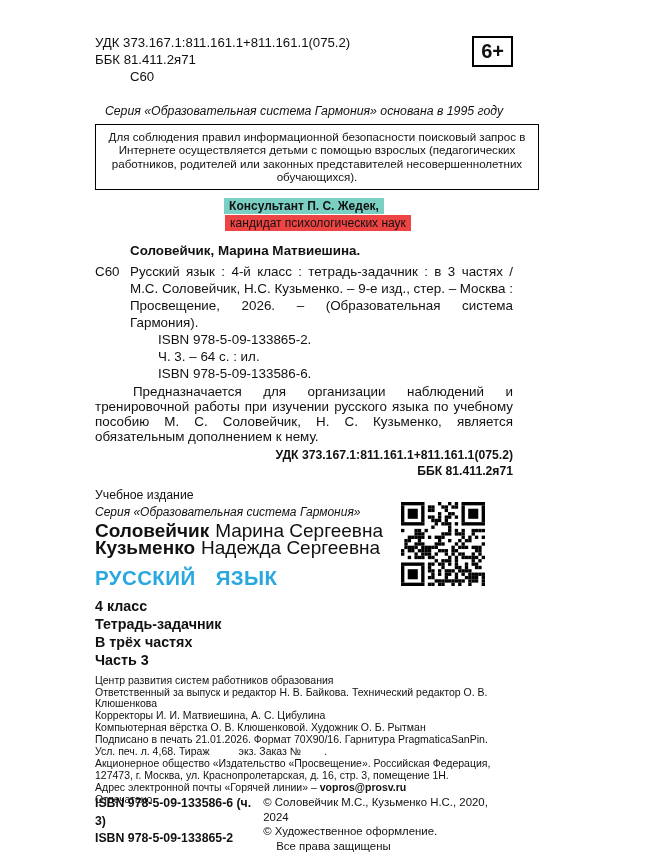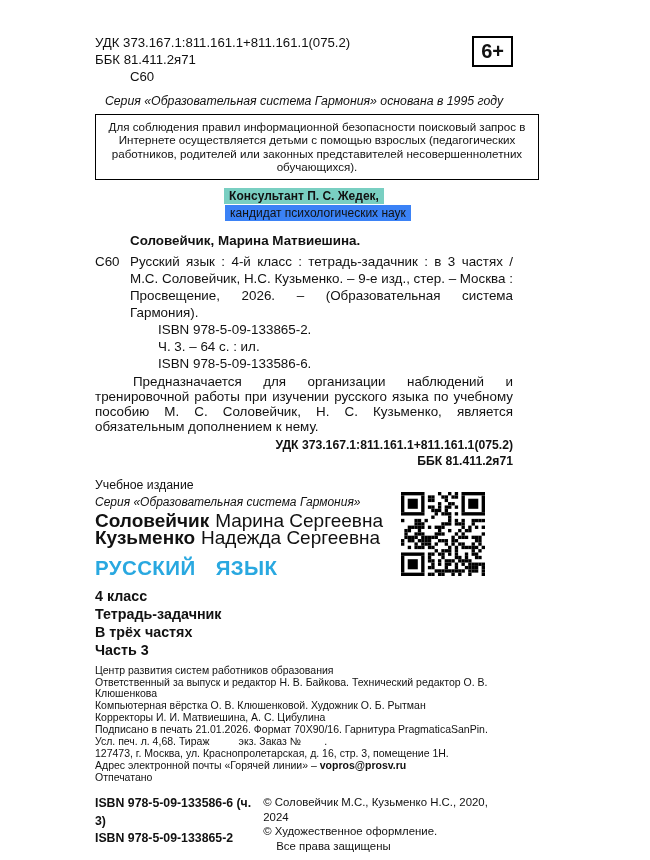--- a/index.html
+++ b/index.html
@@ -5,21 +5,21 @@
   html,body{margin:0;padding:0;background:#ffffff;}
   .page{
     position:relative;width:563px;height:860px;background:#ffffff;
     font-family:"Liberation Sans","DejaVu Sans",sans-serif;color:#111;
     box-sizing:border-box;padding:34px 50px 0 95px;overflow:hidden;
   }
   .top-row{display:flex;justify-content:space-between;align-items:flex-start;}
   .codes{font-size:13.2px;line-height:17px;}
   .codes .indent{padding-left:35px;}
   .age-badge{border:2px solid #000;font-weight:bold;font-size:20px;line-height:24px;padding:1px 7px 2px;margin-top:2px;}
-  .series-note{margin-top:9px;text-align:center;font-style:italic;font-size:12.3px;line-height:15px;}
+  .series-note{margin-top:19px;text-align:center;font-style:italic;font-size:12.3px;line-height:15px;}
   .safety-box{border:1px solid #000;width:444px;margin:5px auto 0;padding:5px 10px;box-sizing:border-box;
     text-align:center;font-size:11.6px;line-height:13.4px;}
   .consultant{margin-top:8px;text-align:center;font-size:12px;line-height:17px;}
   .hl{background:#79cfc2;padding:1px 5px;}
   .consultant .name{font-weight:bold;}
   .author-heading{margin-top:10px;padding-left:35px;font-weight:bold;font-size:13.4px;line-height:17px;}
   .biblio{position:relative;margin-top:4px;padding-left:35px;font-size:13.4px;line-height:17px;}
   .biblio .code-label{position:absolute;left:0;top:0;}
   .biblio .desc{text-align:justify;}
   .biblio .sub{padding-left:28px;}
@@ -53,21 +53,21 @@
     </div>
     <div class="age-badge">6+</div>
   </div>
 
   <div class="series-note">Серия «Образовательная система Гармония» основана в 1995 году</div>
 
   <div class="safety-box">Для соблюдения правил информационной безопасности поисковый запрос в Интернете осуществляется детьми с помощью взрослых (педагогических работников, родителей или законных представителей несовершеннолетних обучающихся).</div>
 
   <div class="consultant">
     <span class="hl name" style="background: rgb(121, 207, 194);">Консультант П. С. Жедек,</span><br>
-    <span class="hl" style="background: #3b82f6; margin-left: 28px;">кандидат психологических наук</span>
+    <span class="hl" style="background: #ef4444; margin-left: 28px;">кандидат психологических наук</span>
   </div>
 
   <div class="author-heading">Соловейчик, Марина Матвиешина.</div>
 
   <div class="biblio">
     <span class="code-label">С60</span>
     <div class="desc">Русский язык : 4-й класс : тетрадь-задачник : в 3 частях / М.С. Соловейчик, Н.С. Кузьменко. – 9-е изд., стер. – Москва : Просвещение, 2026. – (Образовательная система Гармония).</div>
     <div class="sub">ISBN 978-5-09-133865-2.</div>
     <div class="sub">Ч. 3. – 64 с. : ил.</div>
     <div class="sub">ISBN 978-5-09-133586-6.</div>
@@ -327,24 +327,25 @@
           <rect x="0" y="24" width="7" height="1" fill="#000"></rect>
           <rect x="0" y="19" width="1" height="5" fill="#000"></rect>
           <rect x="6" y="19" width="1" height="5" fill="#000"></rect>
           <rect x="2" y="20" width="3" height="3" fill="#000"></rect>
         </svg></div>
   </div>
 
   <div class="imprint">
     <div>Центр развития систем работников образования</div>
     <div>Ответственный за выпуск и редактор Н. В. Байкова. Технический редактор О. В. Клюшенкова</div>
+    <div>Корректоры И. И. Матвиешина, А. С. Цибулина</div>
     <div>Компьютерная вёрстка О. В. Клюшенковой. Художник О. Б. Рытман</div>
-    <div>Корректоры И. И. Матвиешина, А. С. Цибулина</div>
     <div>Подписано в печать 21.01.2026. Формат 70Х90/16. Гарнитура PragmaticaSanPin.</div>
     <div>Усл. печ. л. 4,68. Тираж &nbsp;&nbsp;&nbsp;&nbsp;&nbsp;&nbsp;&nbsp;&nbsp; экз. Заказ № &nbsp;&nbsp;&nbsp;&nbsp;&nbsp;&nbsp; .</div>
+    <div>Акционерное общество «Издательство «Просвещение». Российская Федерация,</div>
     <div>127473, г. Москва, ул. Краснопролетарская, д. 16, стр. 3, помещение 1Н.</div>
     <div>
       <span>Адрес электронной почты «Горячей линии» – </span><span class="email">vopros@prosv.ru</span>
     </div>
     <div>Отпечатано</div>
   </div>
 
   <div class="footer">
     <div class="isbn-block">
       <div>ISBN 978-5-09-133586-6 (ч. 3)</div>

